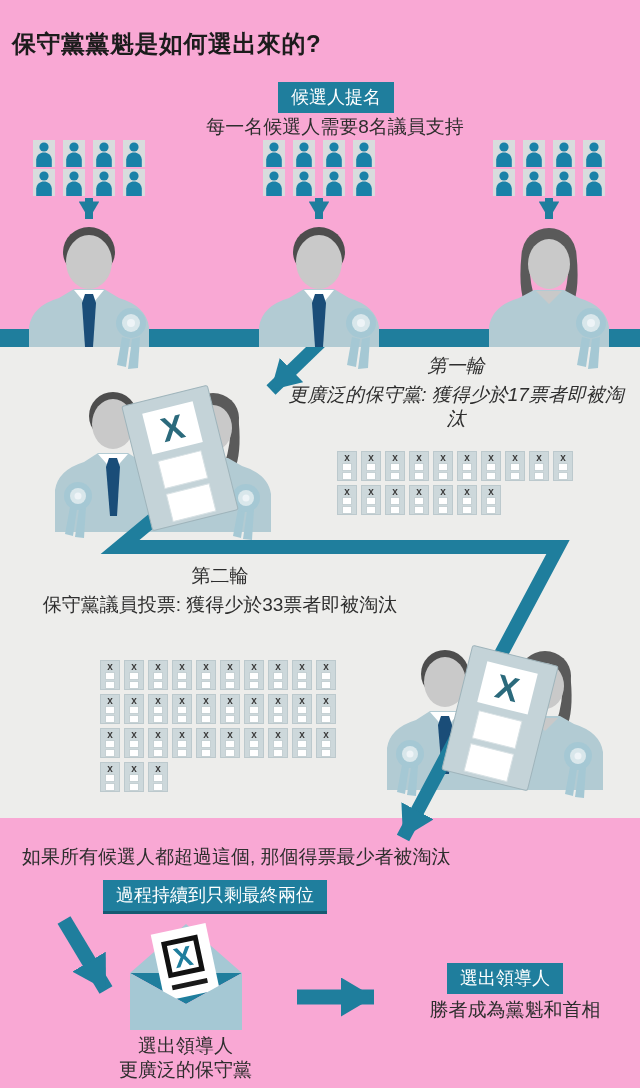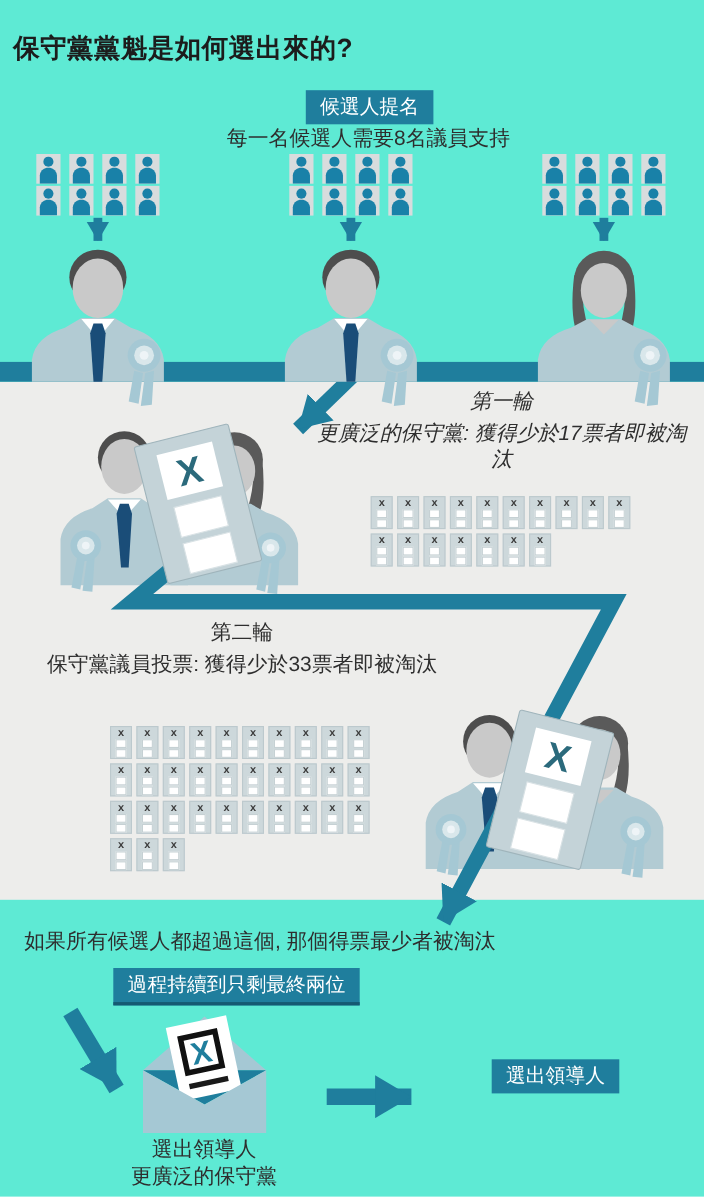--- a/index.html
+++ b/index.html
@@ -1,16 +1,16 @@
 <!DOCTYPE html>
 <html style="--accent: #1f7e9d; --voter: #1981a8; --panel: #ededeb; --suit: #b2cbd3; --face: #c9c9c9; --hair: #4d4d4d; --tie: #1a4d78; --rosette: #a5c8d4; --ballot_bg: #cdd8db;"><head>
 <meta charset="utf-8">
 <style>
   html,body{margin:0;padding:0;background:#fff;}
-  .page{position:relative;width:640px;height:1088px;background:#5eead4;
+  .page{position:relative;width:640px;height:1088px;background:#f9a8d4;
         font-family:"Liberation Sans",sans-serif;overflow:hidden;}
   .abs{position:absolute;}
   .z1{z-index:1}.z2{z-index:2}.z3{z-index:3}.z5{z-index:5}.z6{z-index:6}
   .title{left:12px;top:28px;font-size:24px;font-weight:600;color:#1c1c1c;letter-spacing:.5px;}
   .badge{background:var(--accent);color:#fff;font-size:18px;line-height:25px;padding:3px 13px;display:inline-block;}
   .badge-dark-edge{border-bottom:3px solid #155a72;}
   .cap{color:#2e2e2e;font-size:19px;line-height:24px;}
   .center{text-align:center;}
   .band{left:0;top:329px;width:640px;height:18px;background:var(--accent);}
   .panel{left:0;top:347px;width:640px;height:471px;background:var(--panel);}
@@ -645,14 +645,15 @@
   </svg>
 
   <div class="abs center z2" style="left:63px;top:1034px;width:245px;">
     <div class="cap">選出領導人</div>
     <div class="cap">更廣泛的保守黨</div>
   </div>
 
   <div class="abs z2" style="left:447px;top:963px;text-align:right;">
     <span class="badge">選出領導人</span>
   </div>
+  <div class="abs cap center z2" style="left:420px;top:998px;width:190px;">勝者成為黨魁和首相</div>
 
 </div>
 
 </body></html>

